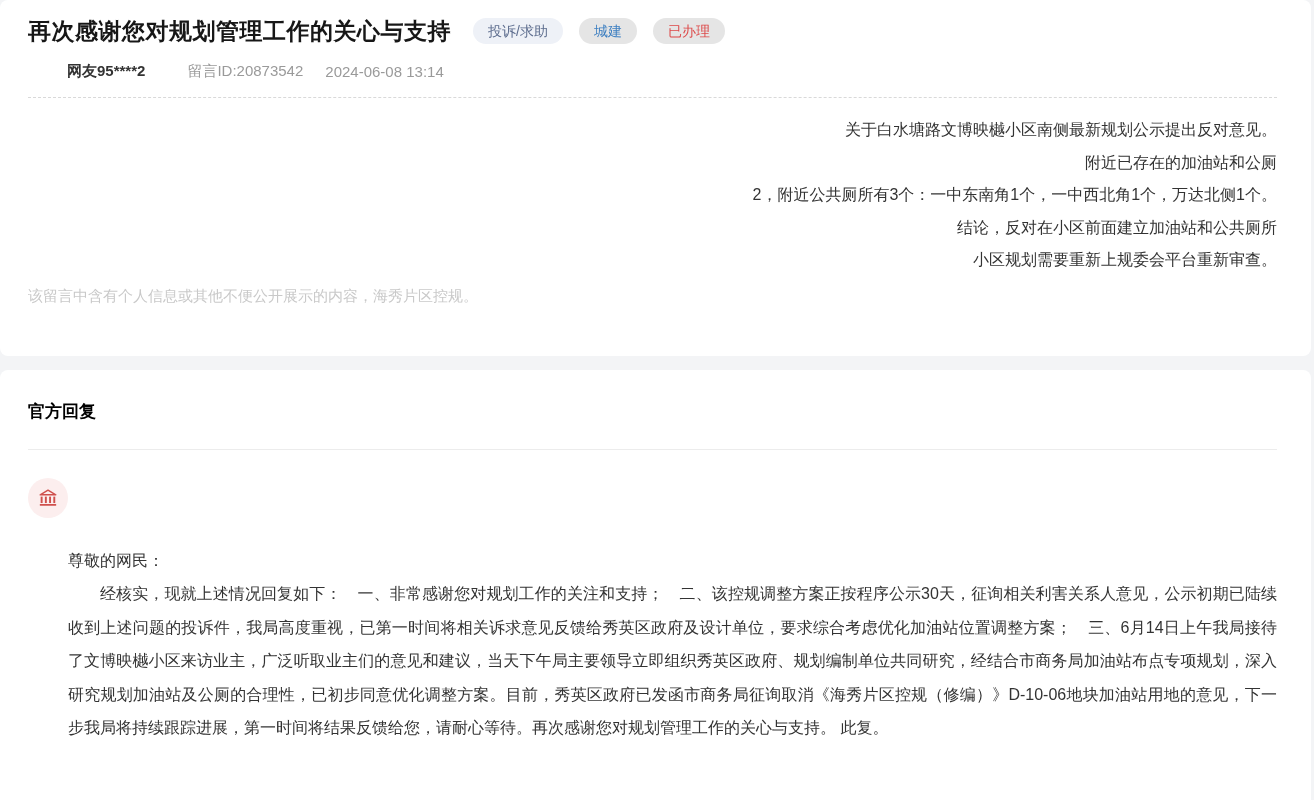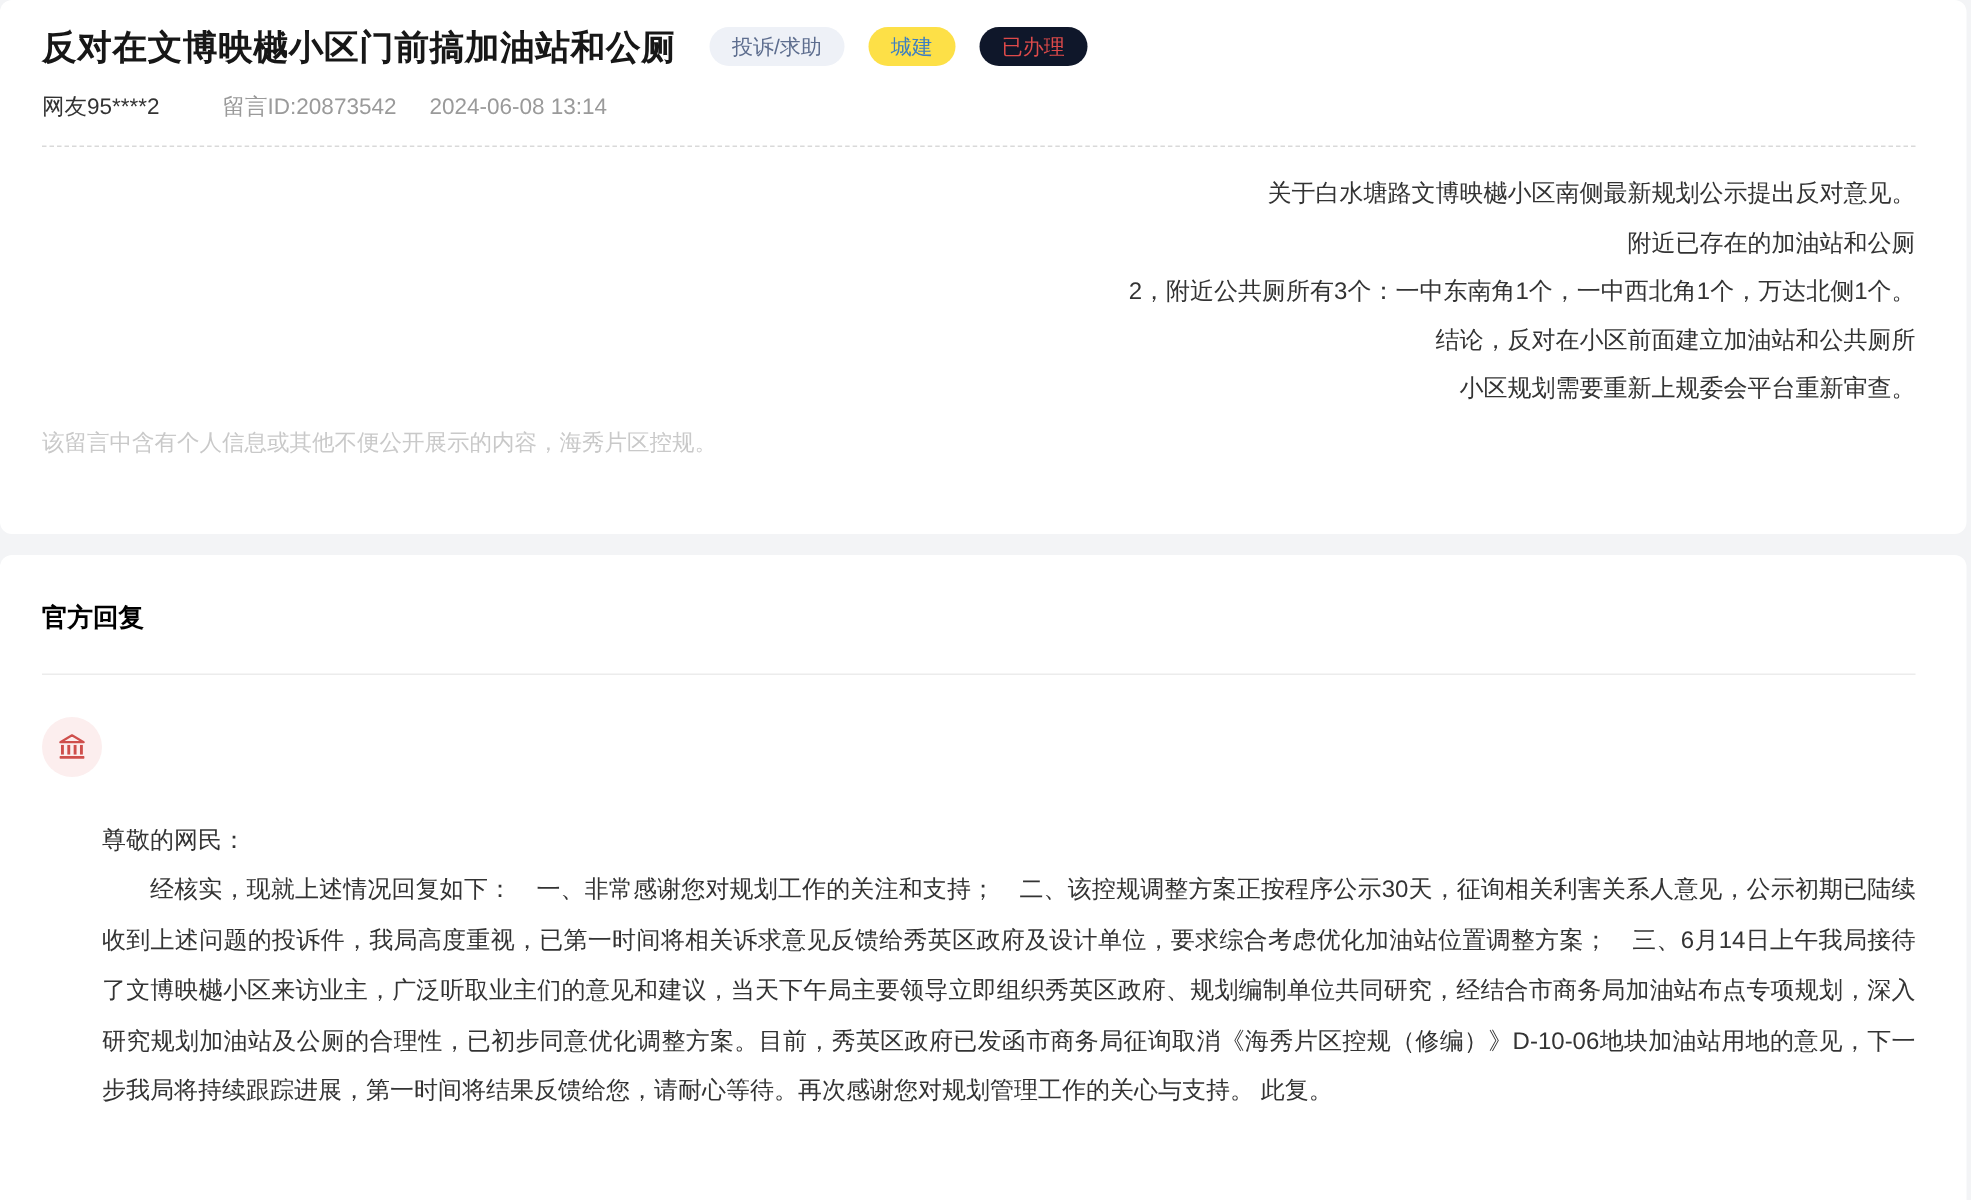--- a/index.html
+++ b/index.html
@@ -39,35 +39,36 @@
     gap: 16px;
   }
   .tag {
     font-size: 14px;
     line-height: 1;
     padding: 6px 15px;
     border-radius: 14px;
     white-space: nowrap;
   }
   .tag-type    { background: #eef1f7; color: #5d6d8e; }
-  .tag-category{ background: #fde047; color: #3d7fc1; }
-  .tag-status  { background: #0f172a; color: #dd4a4a; }
+  .tag-category{ background: #e5e5e5; color: #3d7fc1; }
+  .tag-status  { background: #e5e5e5; color: #dd4a4a; }
   .post-meta {
     margin-top: 16px;
     padding-bottom: 16px;
     border-bottom: 1px dashed #d9d9d9;
     font-size: 15px;
     color: #9a9a9a;
     display: flex;
     align-items: center;
   }
   .author-name {
     color: #333333;
-    font-weight: normal;
+    font-weight: bold;
     margin-right: 42px;
+    margin-left: 39px;
   }
   .message-id { margin-right: 22px; }
   .post-body { margin-top: 16px; }
   .post-body p {
     margin: 0;
     font-size: 16px;
     color: #333333;
     line-height: 32.5px;
     text-align: right;
   }
@@ -131,21 +132,21 @@
     line-height: 33.5px;
     text-align: justify;
   }
   .indent { text-indent: 2em; }
 </style>
 </head>
 <body>
 
 <div class="card post-card">
   <div class="post-header">
-    <div class="post-title">反对在文博映樾小区门前搞加油站和公厕</div>
+    <div class="post-title">再次感谢您对规划管理工作的关心与支持</div>
     <div class="post-tags">
       <span class="tag tag-type">投诉/求助</span>
       <span class="tag tag-category">城建</span>
       <span class="tag tag-status">已办理</span>
     </div>
   </div>
   <div class="post-meta">
     <span class="author-name">网友95****2</span>
     <span class="message-id">留言ID:20873542</span>
     <span class="post-date">2024-06-08 13:14</span>

